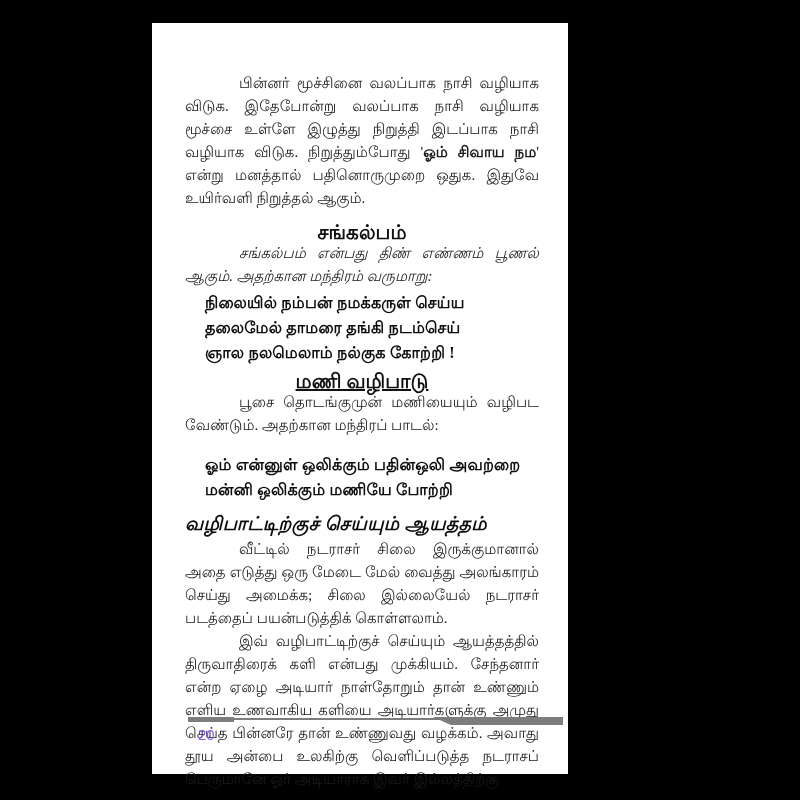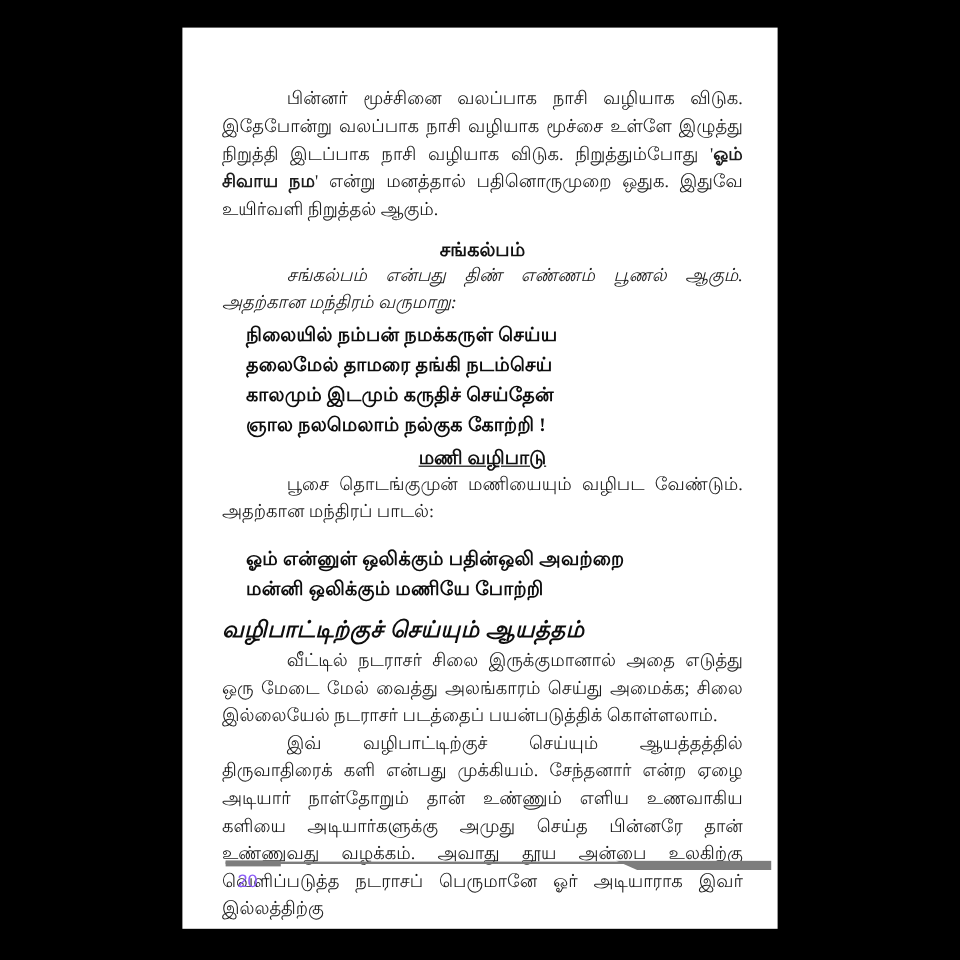--- a/index.html
+++ b/index.html
@@ -6,38 +6,38 @@
   body {
     width:800px; height:800px;
     background:#000000;
     position:relative;
     font-family:"Liberation Serif", serif;
     overflow:hidden;
   }
   .paper {
     position:absolute;
     left:152px; top:23px;
-    width:496px; height:751px;
+    width:416px; height:751px;
     background:#ffffff;
     color:#161616;
   }
   .content { padding:49px 29px 0 33px; }
   p.body {
     margin:0;
     font-size:15px;
     line-height:23px;
     text-align:justify;
     text-indent:54px;
     color:#1b1b1b;
   }
   .h-center {
     margin:0;
     text-align:center;
     font-weight:bold;
-    font-size:16px;
+    font-size:20px;
     line-height:20px;
     color:#111111;
   }
   .verse { margin:0 0 0 20px; }
   .verse .vline {
     font-weight:bold;
     font-size:16px;
     line-height:25px;
     color:#0d0d0d;
     letter-spacing:0.2px;
@@ -111,21 +111,20 @@
 
     <p class="body"><span>பின்னர் மூச்சினை வலப்பாக நாசி வழியாக விடுக. இதேபோன்று வலப்பாக நாசி வழியாக மூச்சை உள்ளே இழுத்து நிறுத்தி இடப்பாக நாசி வழியாக விடுக. நிறுத்தும்போது '</span><b>ஓம் சிவாய நம</b><span>' என்று மனத்தால் பதினொருமுறை ஒதுக. இதுவே உயிர்வளி நிறுத்தல் ஆகும்.</span></p>
 
     <p class="h-center m-h1">சங்கல்பம்</p>
 
     <p class="body m-p2">சங்கல்பம் என்பது திண் எண்ணம் பூணல் ஆகும். அதற்கான மந்திரம் வருமாறு:</p>
 
     <div class="verse m-v1">
       <div class="vline">நிலையில் நம்பன் நமக்கருள் செய்ய</div>
       <div class="vline">தலைமேல் தாமரை தங்கி நடம்செய்</div>
-      <div class="vline">காலமும் இடமும் கருதிச் செய்தேன்</div>
       <div class="vline">ஞால நலமெலாம் நல்குக கோற்றி !</div>
     </div>
 
     <p class="h-center m-h2">மணி வழிபாடு</p>
 
     <p class="body m-p3">பூசை தொடங்குமுன் மணியையும் வழிபட வேண்டும். அதற்கான மந்திரப் பாடல்:</p>
 
     <div class="verse m-v2">
       <div class="vline">ஓம் என்னுள் ஒலிக்கும் பதின்ஒலி அவற்றை</div>
       <div class="vline">மன்னி ஒலிக்கும் மணியே போற்றி</div>

